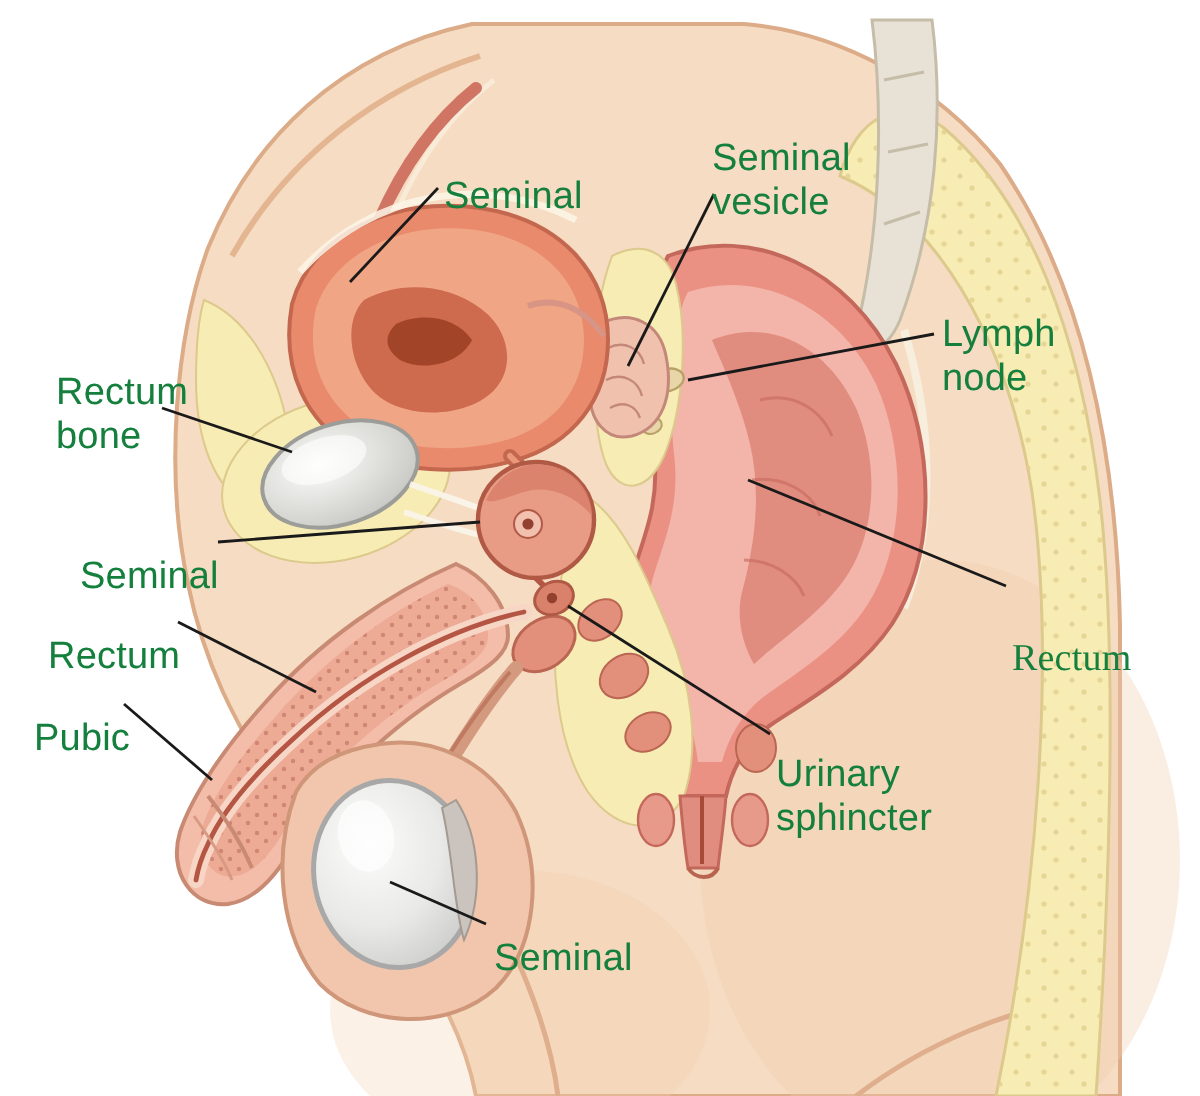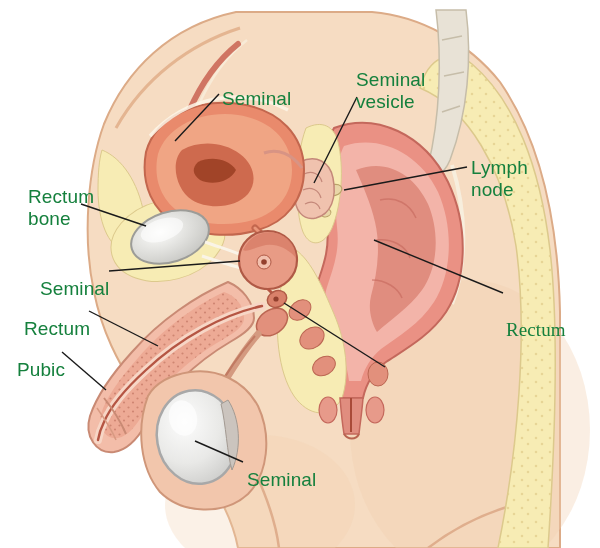--- a/index.html
+++ b/index.html
@@ -220,15 +220,16 @@
   </svg>
 
   <div class="label" style="left:222px; top:73px;">Seminal</div>
   <div class="label" style="left:356px; top:54px;  width:66px;">Seminal vesicle</div>
   <div class="label" style="left:471px; top:142px; width:60px;">Lymph node</div>
   <div class="label" style="left:28px;  top:171px; width:52px;">Rectum bone</div>
   <div class="label" style="left:40px;  top:263px;">Seminal</div>
   <div class="label" style="left:506px; top:304px;font-family:Liberation Serif, serif;">Rectum</div>
   <div class="label" style="left:24px;  top:303px;">Rectum</div>
   <div class="label" style="left:17px;  top:344px;">Pubic</div>
+  <div class="label" style="left:388px; top:362px; width:82px;">Urinary sphincter</div>
   <div class="label" style="left:247px; top:454px;">Seminal</div>
 
 </div>
 
 </body></html>

